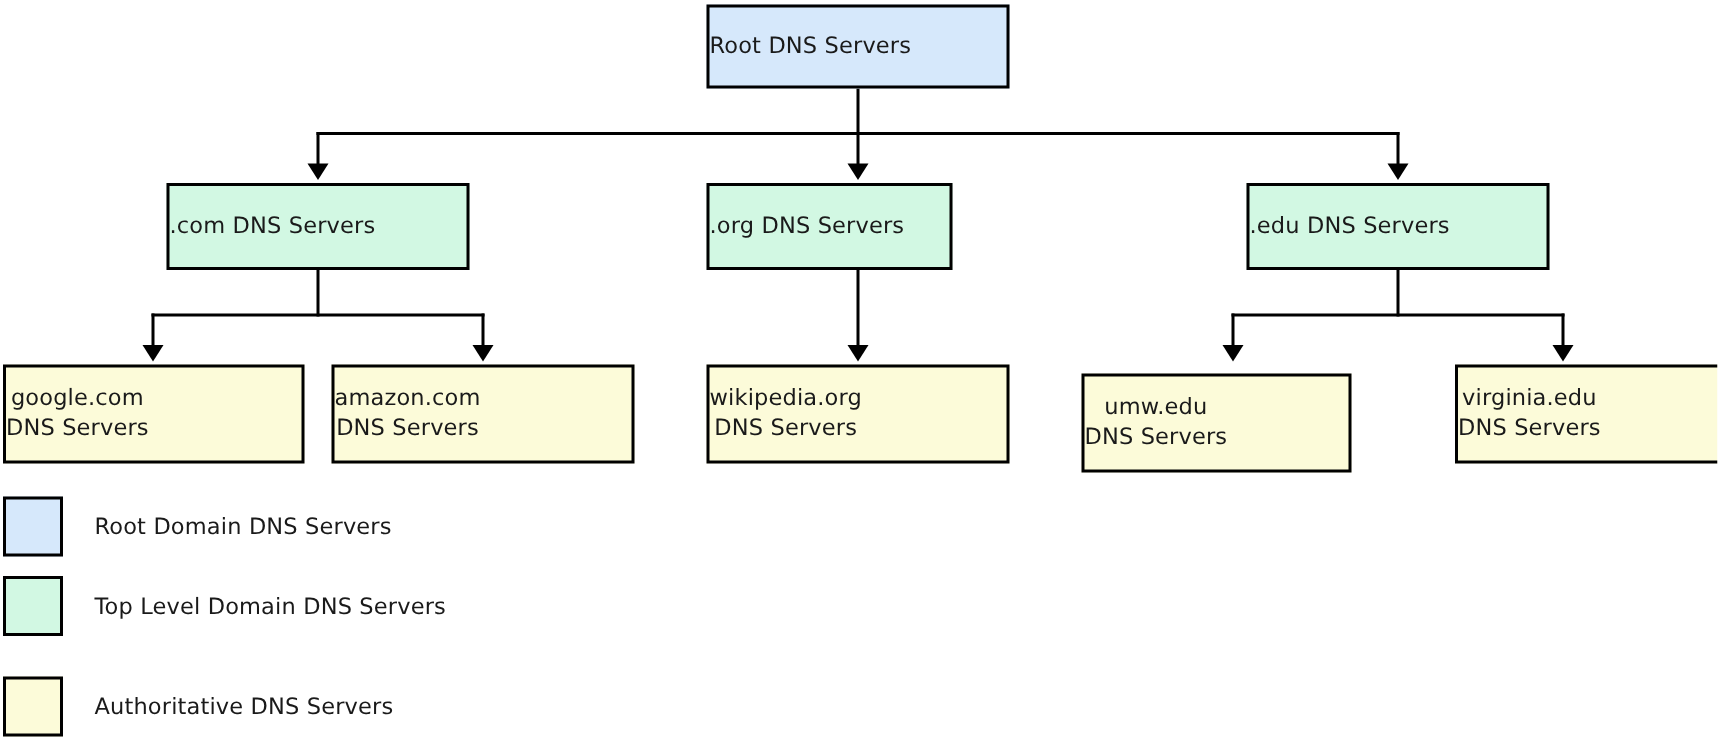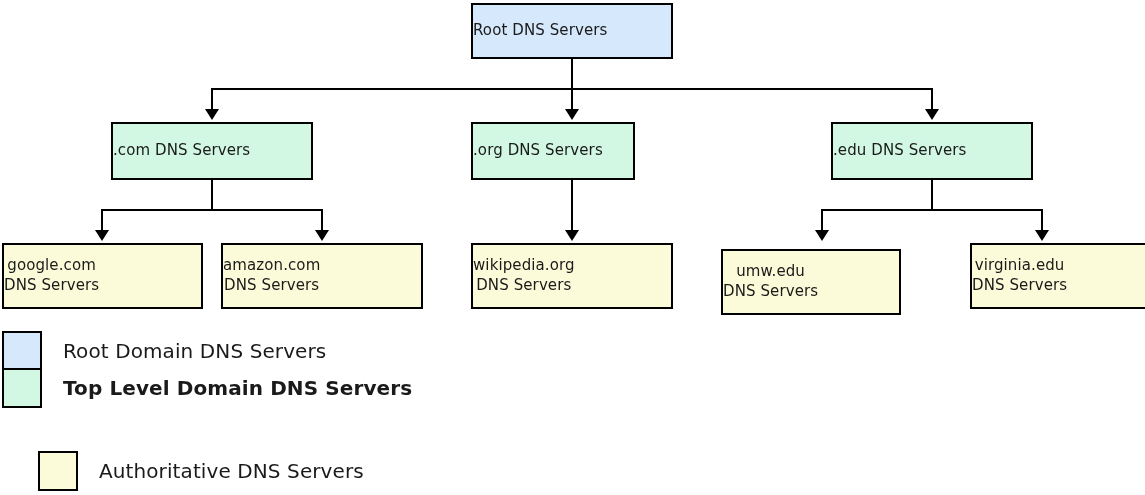--- a/index.html
+++ b/index.html
@@ -64,21 +64,21 @@
     width: 40px;
     height: 40px;
     border: 2px solid #000000;
     margin-left: 2px;
   }
   .legend-swatch.root { background: #d6e8fb; }
   .legend-swatch.tld  { background: #d2f8e3; }
   .legend-swatch.auth { background: #fcfbd9; }
   .legend-label {
     margin-left: 21px;
-    font-size: 20px;
+    font-size: 15px;
     color: #1a1a1a;
     letter-spacing: 0.1px;
     white-space: nowrap;
   }
 </style>
 </head>
 <body>
 
 <div id="canvas">
 
@@ -152,22 +152,22 @@
     <div>
       <div>virginia.edu</div>
       <div>DNS Servers</div>
     </div>
   </div>
 
   <div class="legend-row" style="top:331px;">
     <div class="legend-swatch root"></div>
     <div class="legend-label">Root Domain DNS Servers</div>
   </div>
-  <div class="legend-row" style="top:368px;font-weight:bold;">
+  <div class="legend-row" style="top:384px;">
     <div class="legend-swatch tld"></div>
     <div class="legend-label">Top Level Domain DNS Servers</div>
   </div>
-  <div class="legend-row" style="top:451px;margin-left:36px;">
+  <div class="legend-row" style="top:451px;">
     <div class="legend-swatch auth"></div>
     <div class="legend-label">Authoritative DNS Servers</div>
   </div>
 
 </div>
 
 </body></html>

